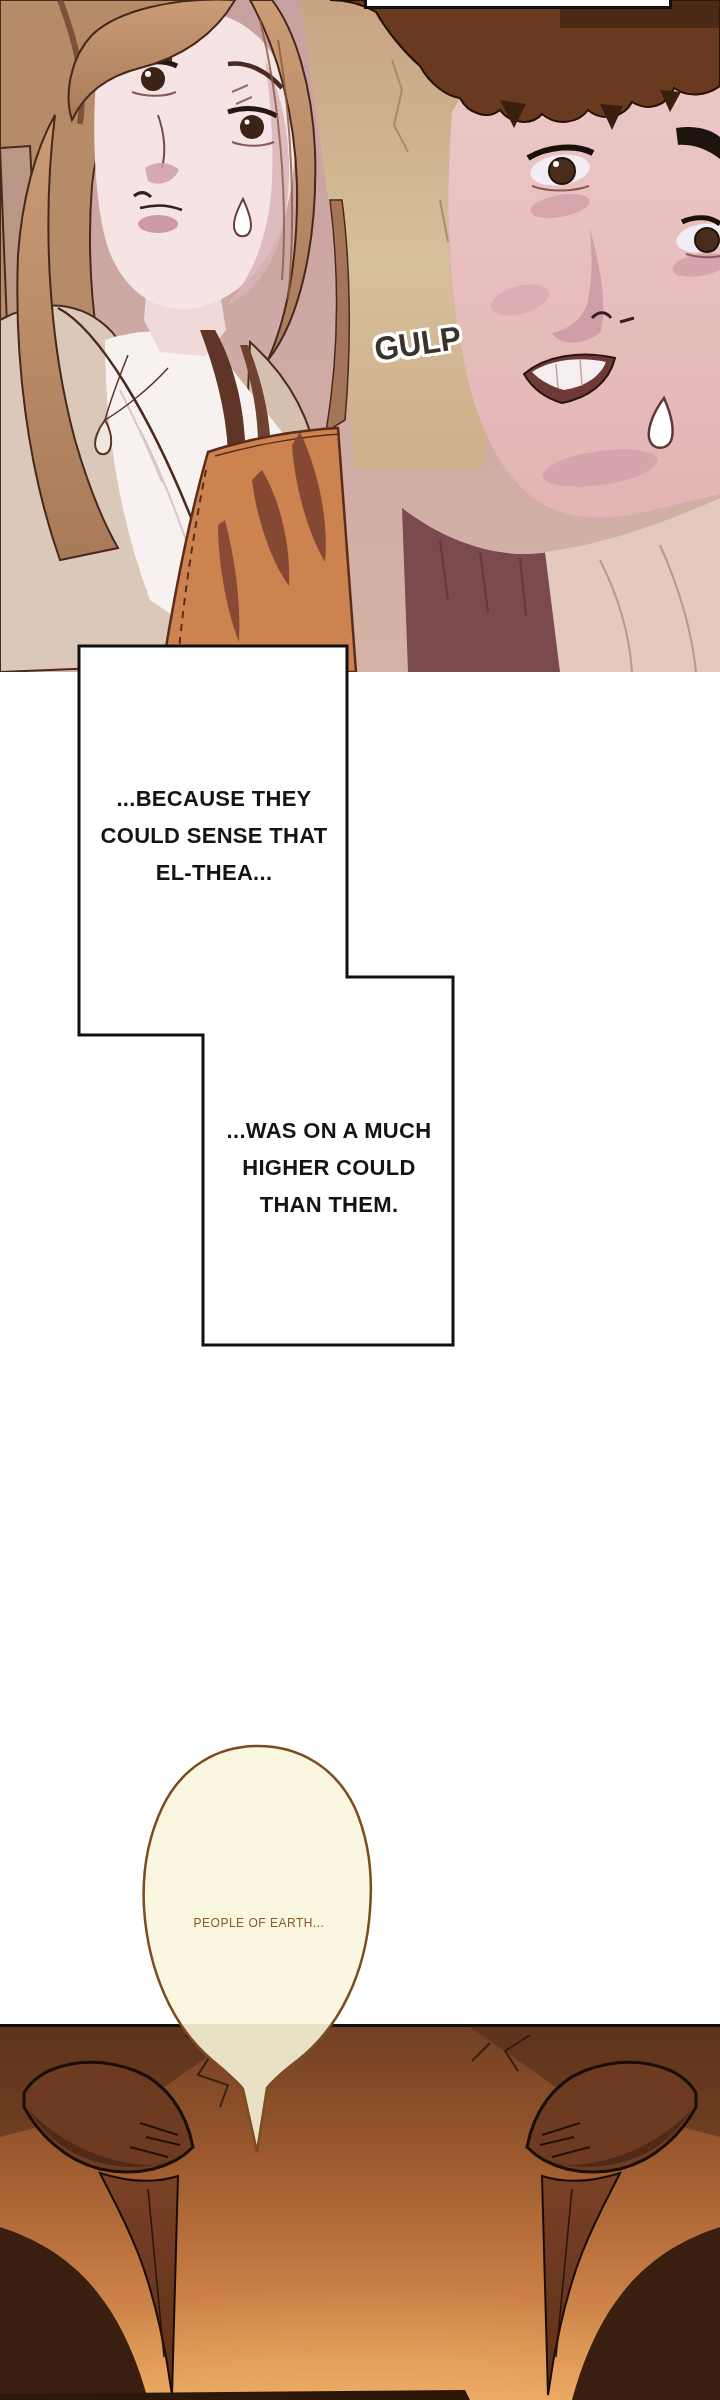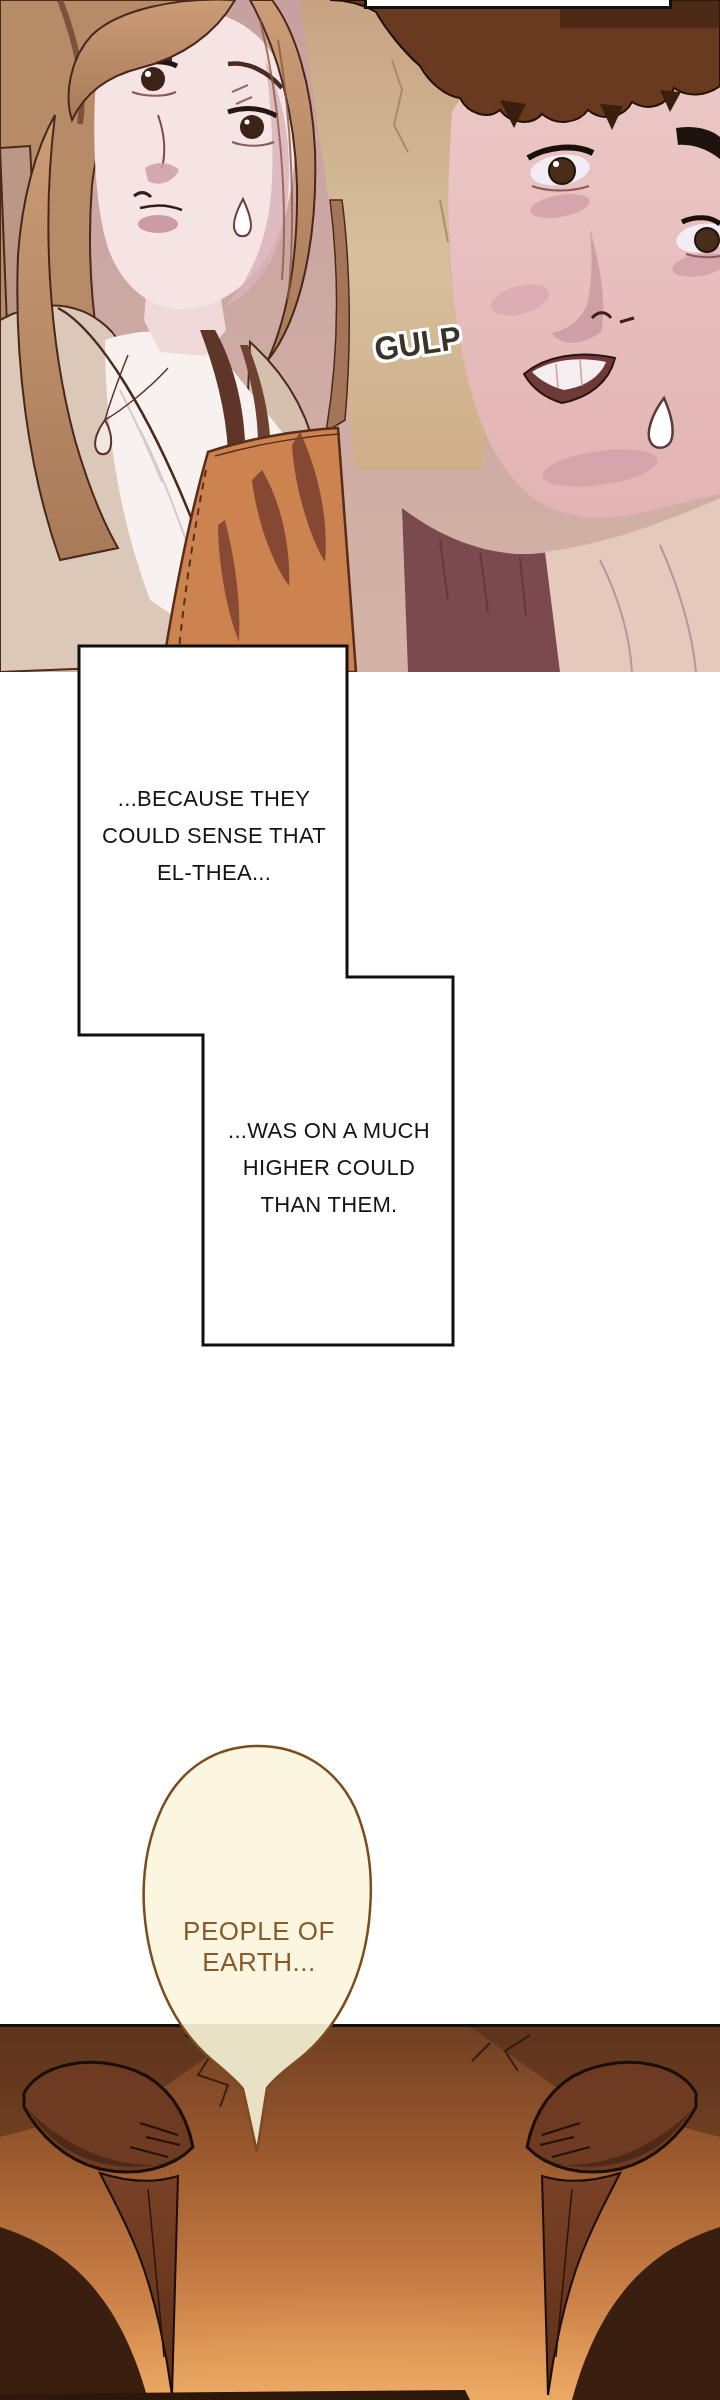--- a/index.html
+++ b/index.html
@@ -23,29 +23,29 @@
     transform:rotate(-8deg) scaleX(.95);transform-origin:left top;
     text-shadow:-3px -3px 0 #fff,0 -3px 0 #fff,3px -3px 0 #fff,
                 -3px 0 0 #fff,3px 0 0 #fff,
                 -3px 3px 0 #fff,0 3px 0 #fff,3px 3px 0 #fff;
     white-space:nowrap;
   }
   
   #caption-shape{left:58px;top:626px;width:420px;height:740px;}
   .caption-text{
     white-space:pre-line;text-align:center;color:#141414;
-    font-size:22px;line-height:37px;letter-spacing:.3px;
+    font-size:22px;line-height:37px;letter-spacing:.3px;font-weight:bold;
   }
   #caption-1{left:92px;top:780px;width:244px;}
   #caption-2{left:210px;top:1112px;width:238px;}
   
   #speech-bubble{left:128px;top:1738px;width:264px;height:432px;z-index:3;}
   #bubble-text{
     left:150px;top:1916px;width:218px;text-align:center;
-    font-size:26px;letter-spacing:.5px;color:#8a5a2a;z-index:4;
+    font-size:12px;letter-spacing:.5px;color:#8a5a2a;z-index:4;
   }
   
   #bottom-panel{
     left:0;top:2024px;width:720px;height:376px;box-sizing:border-box;
     border-top:3px solid #101010;overflow:hidden;z-index:1;
   }
 </style>
 </head>
 <body>
 

